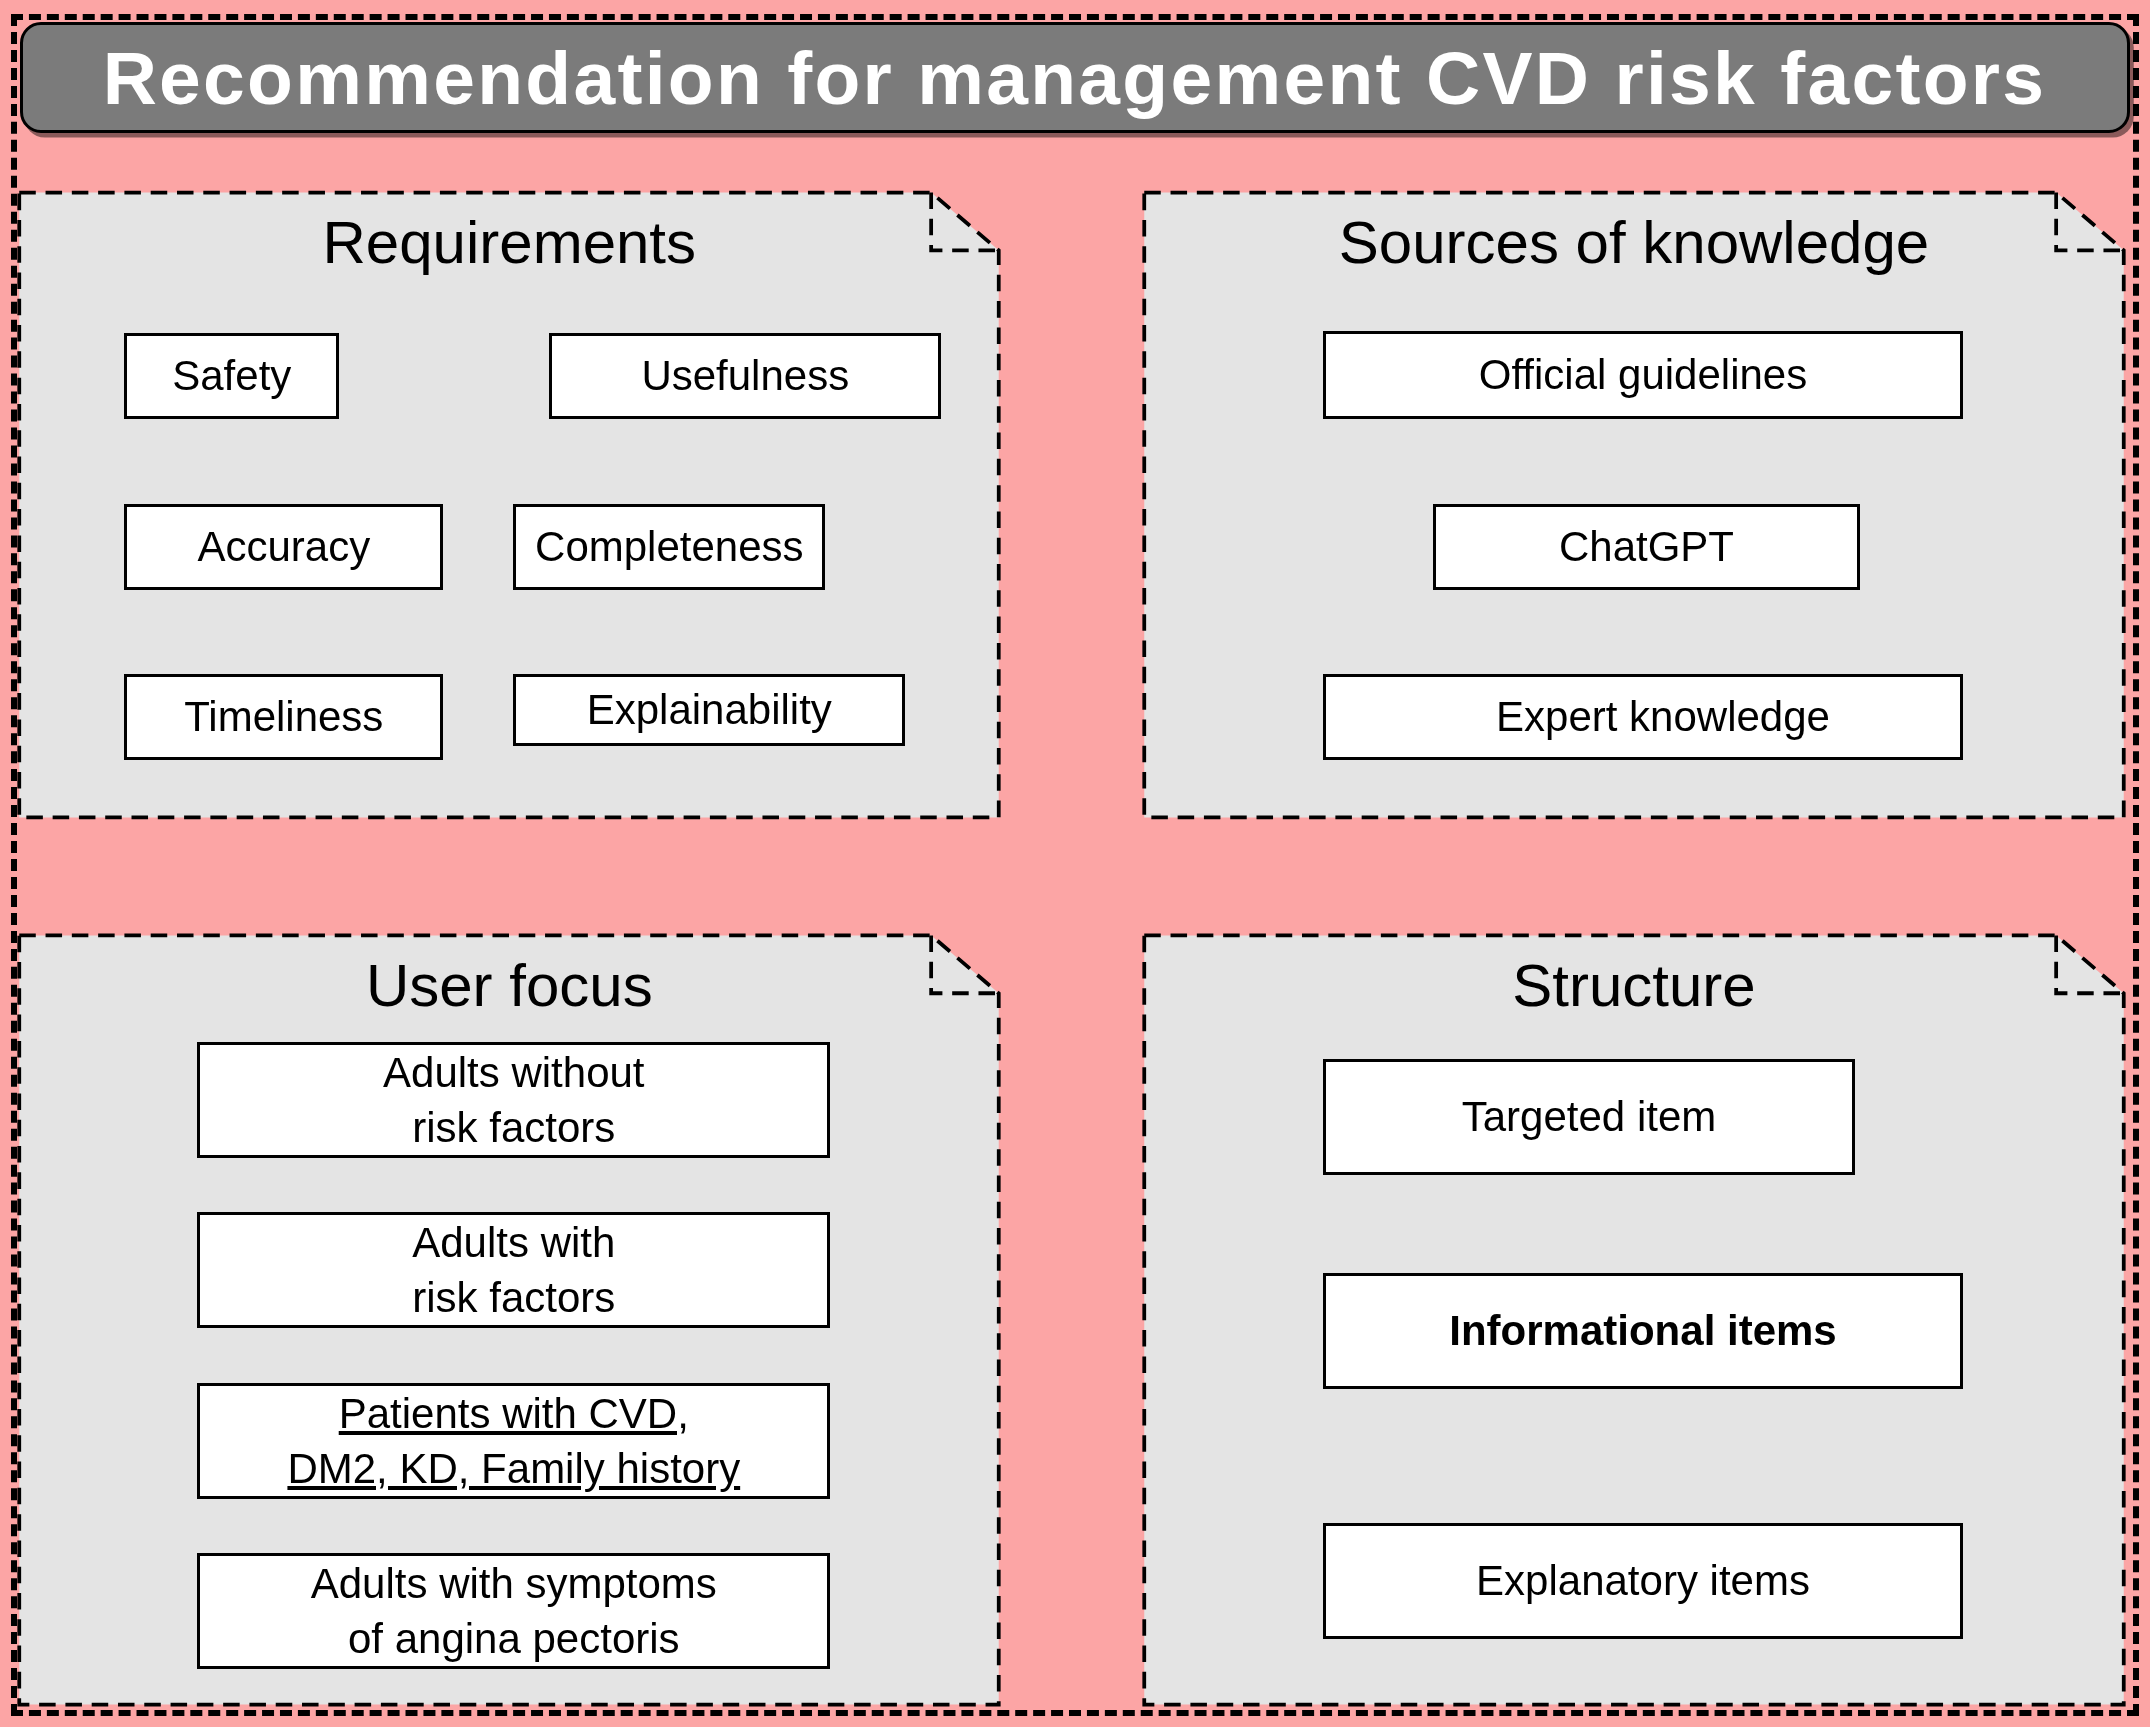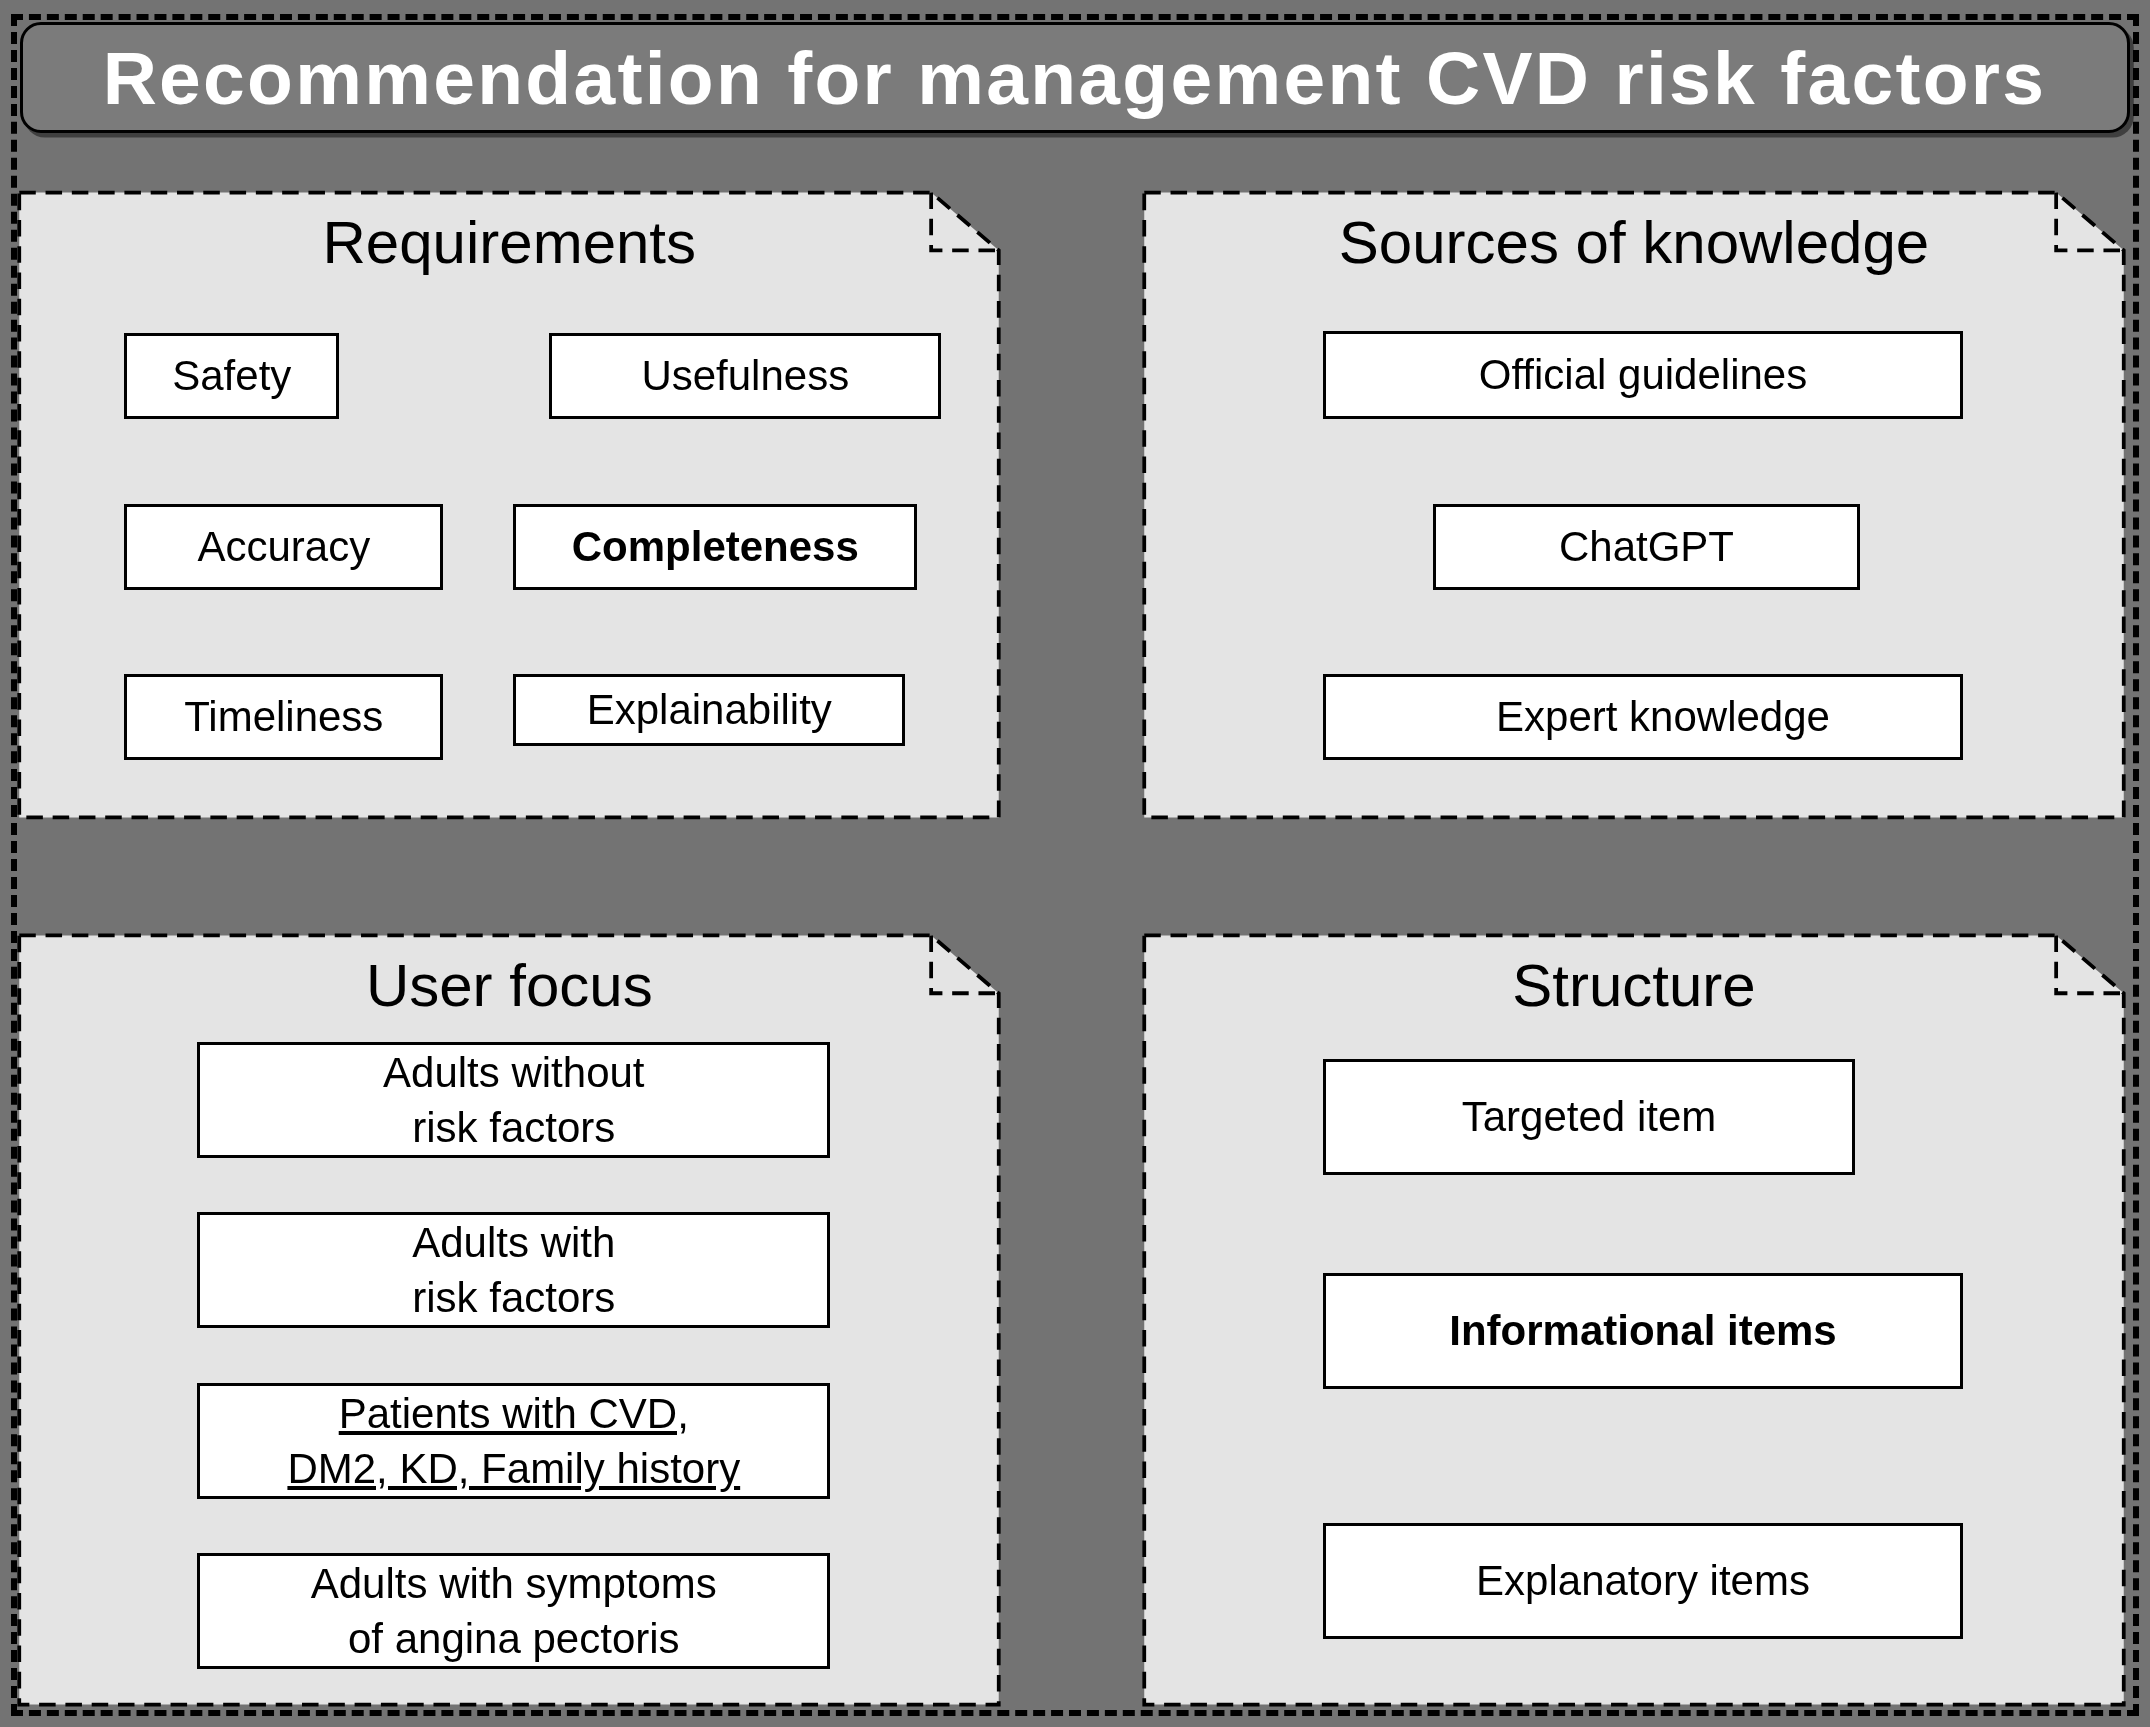--- a/index.html
+++ b/index.html
@@ -1,18 +1,18 @@
 <!DOCTYPE html>
 <html style="--panel-fill: #e4e4e4; --box-fill: #ffffff; --line: #000000; --text: #000000; --title-bar-fill: #7b7b7b; --title-bar-text: #ffffff;font-size:12px"><head>
 <meta charset="utf-8">
 <style>
   html,body{margin:0;padding:0;background:#ffffff;}
   .canvas{
     position:relative; width:2151px; height:1728px; overflow:hidden;
-    background:#737373;
+    background:#fca5a5;
     font-family:"Liberation Sans","DejaVu Sans",sans-serif;
     color:var(--text,#000);
   }
   .outer-border{
     position:absolute; left:10.5px; top:13.5px; right:12px; bottom:12px;
     border:6px dashed var(--line,#000);
   }
   .title-bar{
     position:absolute; left:19.5px; top:22px; width:2110px; height:111px;
     background:var(--title-bar-fill,#7b7b7b);
@@ -54,21 +54,21 @@
     border:3.8px solid var(--line,#000);
     box-sizing:border-box;
     display:flex; align-items:center; justify-content:center;
     text-align:center; font-size:42px; line-height:1.32;
     white-space:pre-line;
   }
   
   .b-safety        { left:107px; top:143px; width:215px; height:86px; }
   .b-usefulness    { left:484px; top:143px; width:392px; height:86px;margin-left:48px; }
   .b-accuracy      { left:107px; top:314px; width:319px; height:86px; }
-  .b-completeness  { left:496px; top:314px; width:404px; height:86px;font-weight:bold; }
+  .b-completeness  { left:496px; top:314px; width:312px; height:86px; }
   .b-timeliness    { left:107px; top:484px; width:319px; height:86px; }
   .b-explainability{ left:496px; top:484px; width:392px; height:72px; }
   
   .b-official{ left:181px; top:141px; width:640px; height:88px; }
   .b-chatgpt { left:291px; top:314px; width:427px; height:86px; }
   .b-expert  { left:181px; top:484px; width:640px; height:86px;padding-left:40px; }
   
   .b-uf1{ left:180px; top:109px; width:633px; height:116px; }
   .b-uf2{ left:180px; top:279px; width:633px; height:116px; }
   .b-uf3{ left:180px; top:450px; width:633px; height:116px;text-decoration:underline; }

